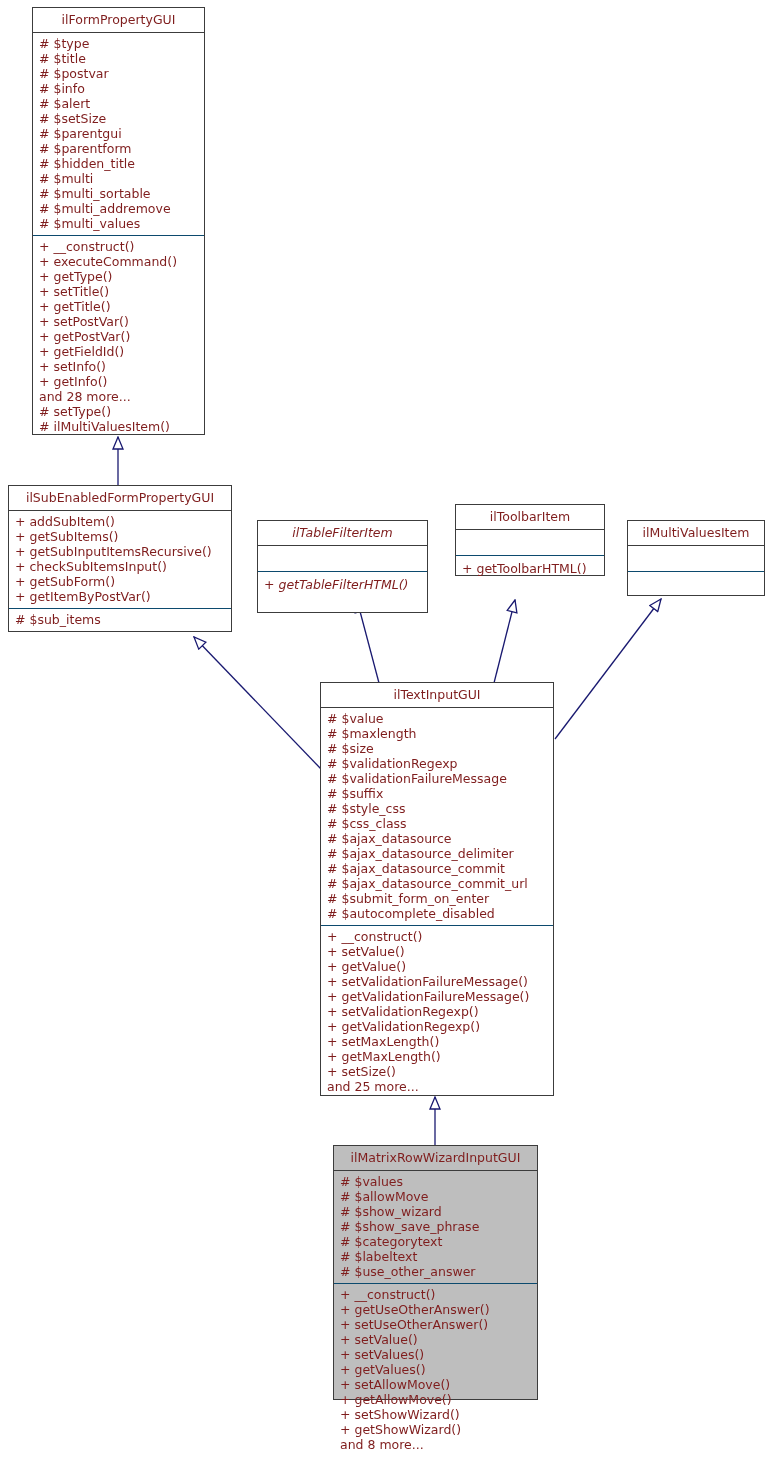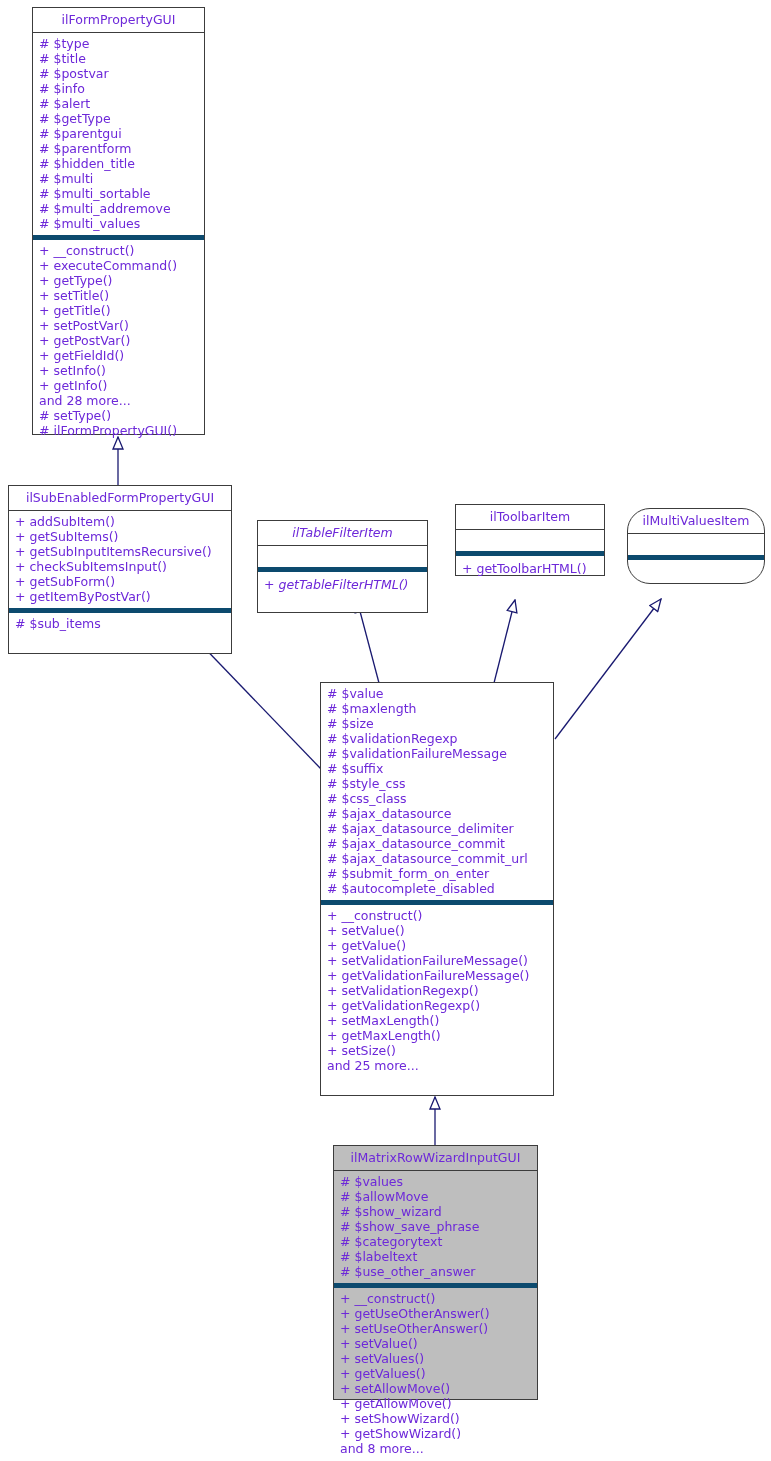--- a/index.html
+++ b/index.html
@@ -2,21 +2,21 @@
 <html><head>
 <meta charset="utf-8">
 <style>
   html,body { margin:0; padding:0; background:#ffffff; }
   #canvas {
     position:relative;
     width:771px; height:1461px;
     background:#ffffff;
     font-family:"DejaVu Sans","Liberation Sans",sans-serif;
     font-size:12.5px;
-    color:#6d28d9;
+    color:#7f1d1d;
     overflow:hidden;
   }
   .class-box {
     position:absolute;
     background:#ffffff;
     border:1px solid #3c3c3c;
     box-sizing:border-box;
     line-height:15px;
   }
   .class-box.highlight { background:#bebebe; }
@@ -24,21 +24,21 @@
     text-align:center;
     height:24px;
     line-height:23px;
     border-bottom:1px solid #3c3c3c;
     white-space:nowrap;
     overflow:hidden;
     padding:0 3px;
   }
   .compartment {
     padding:3px 6px 4px 6px;
-    border-bottom:5px solid #0c4a6e;
+    border-bottom:1px solid #0c4a6e;
   }
   .compartment:last-child { border-bottom:none; }
   .compartment.fixed26 { height:26px; box-sizing:border-box; padding-top:5px; }
   .member-line { white-space:nowrap; overflow:hidden; }
   #arrows {
     position:absolute; left:0; top:0;
     width:771px; height:1461px;
     pointer-events:none;
   }
   #arrows line { stroke:#191970; stroke-width:1.3; }
@@ -63,21 +63,21 @@
   </svg>
 
   <div class="class-box" style="left:32px;top:7px;width:173px;height:428px;">
     <div class="cb-title">ilFormPropertyGUI</div>
     <div class="compartment">
         <div class="member-line"># $type</div>
         <div class="member-line"># $title</div>
         <div class="member-line"># $postvar</div>
         <div class="member-line"># $info</div>
         <div class="member-line"># $alert</div>
-        <div class="member-line"># $getType</div>
+        <div class="member-line"># $setSize</div>
         <div class="member-line"># $parentgui</div>
         <div class="member-line"># $parentform</div>
         <div class="member-line"># $hidden_title</div>
         <div class="member-line"># $multi</div>
         <div class="member-line"># $multi_sortable</div>
         <div class="member-line"># $multi_addremove</div>
         <div class="member-line"># $multi_values</div>
       </div>
     <div class="compartment">
         <div class="member-line">+ __construct()</div>
@@ -85,25 +85,25 @@
         <div class="member-line">+ getType()</div>
         <div class="member-line">+ setTitle()</div>
         <div class="member-line">+ getTitle()</div>
         <div class="member-line">+ setPostVar()</div>
         <div class="member-line">+ getPostVar()</div>
         <div class="member-line">+ getFieldId()</div>
         <div class="member-line">+ setInfo()</div>
         <div class="member-line">+ getInfo()</div>
         <div class="member-line">and 28 more...</div>
         <div class="member-line"># setType()</div>
-        <div class="member-line"># ilFormPropertyGUI()</div>
+        <div class="member-line"># ilMultiValuesItem()</div>
       </div>
   </div>
 
-  <div class="class-box" style="left:8px;top:485px;width:224px;height:169px;">
+  <div class="class-box" style="left:8px;top:485px;width:224px;height:147px;">
     <div class="cb-title">ilSubEnabledFormPropertyGUI</div>
     <div class="compartment">
         <div class="member-line">+ addSubItem()</div>
         <div class="member-line">+ getSubItems()</div>
         <div class="member-line">+ getSubInputItemsRecursive()</div>
         <div class="member-line">+ checkSubItemsInput()</div>
         <div class="member-line">+ getSubForm()</div>
         <div class="member-line">+ getItemByPostVar()</div>
       </div>
     <div class="compartment">
@@ -120,27 +120,28 @@
   </div>
 
   <div class="class-box" style="left:455px;top:504px;width:150px;height:72px;">
     <div class="cb-title">ilToolbarItem</div>
     <div class="compartment fixed26"></div>
     <div class="compartment fixed26">
         <div class="member-line">+ getToolbarHTML()</div>
       </div>
   </div>
 
-  <div class="class-box" style="left:627px;top:508px;width:138px;height:76px;border-radius:23px;">
+  <div class="class-box" style="left:627px;top:520px;width:138px;height:76px;">
     <div class="cb-title">ilMultiValuesItem</div>
     <div class="compartment fixed26"></div>
     <div class="compartment fixed26"></div>
   </div>
 
   <div class="class-box" style="left:320px;top:682px;width:234px;height:414px;">
+    <div class="cb-title">ilTextInputGUI</div>
     <div class="compartment">
         <div class="member-line"># $value</div>
         <div class="member-line"># $maxlength</div>
         <div class="member-line"># $size</div>
         <div class="member-line"># $validationRegexp</div>
         <div class="member-line"># $validationFailureMessage</div>
         <div class="member-line"># $suffix</div>
         <div class="member-line"># $style_css</div>
         <div class="member-line"># $css_class</div>
         <div class="member-line"># $ajax_datasource</div>

